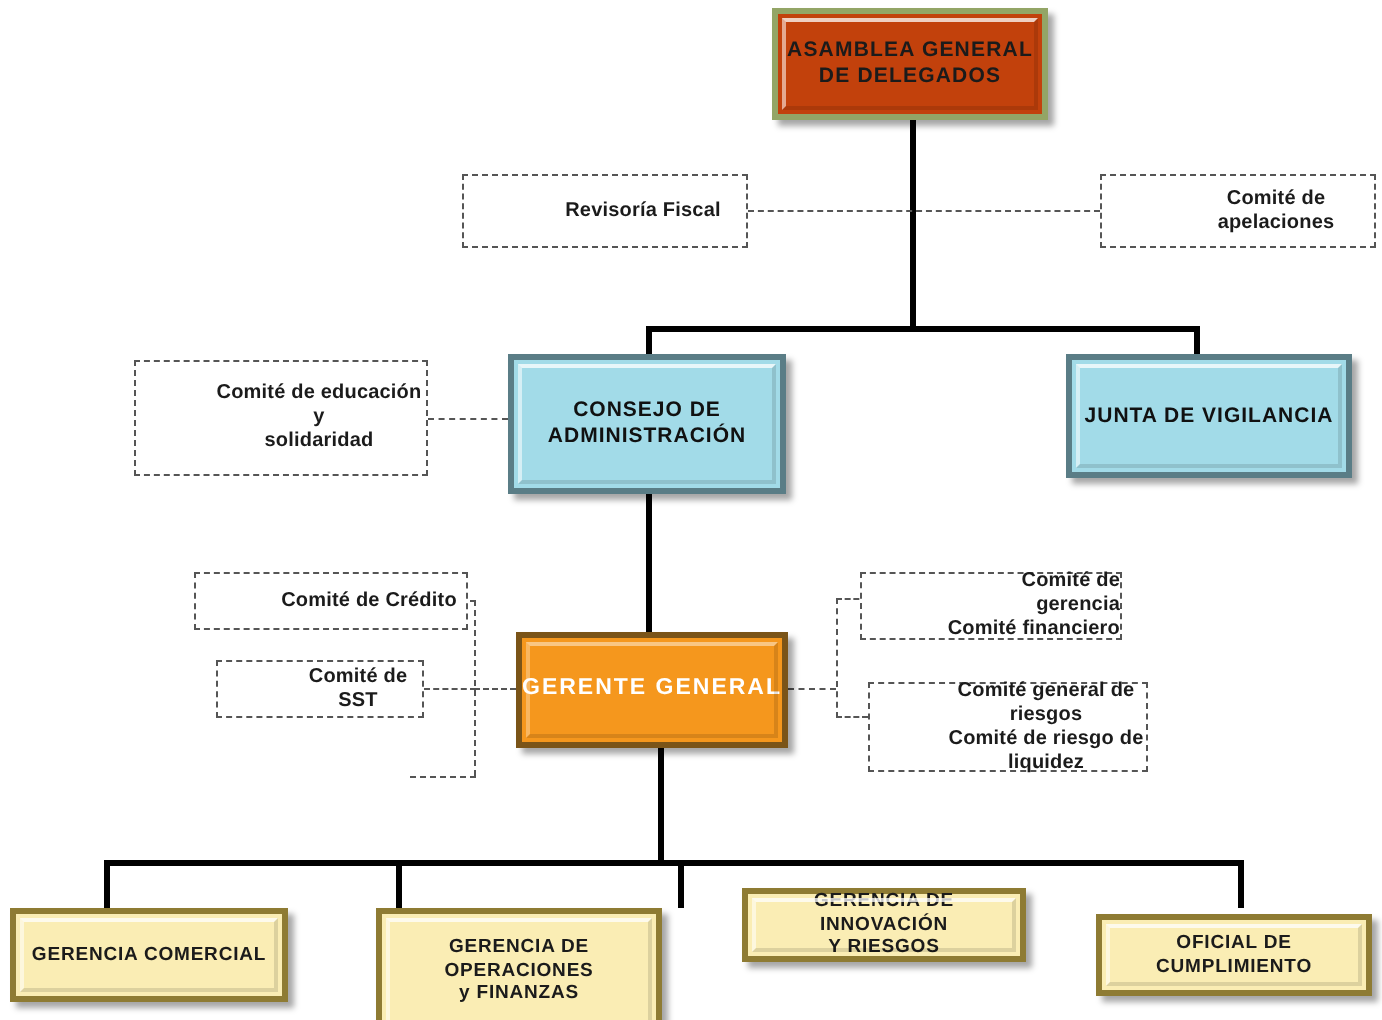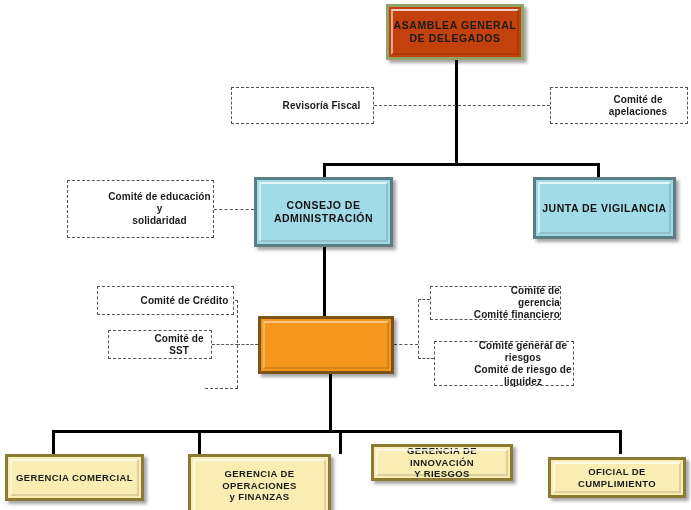--- a/index.html
+++ b/index.html
@@ -184,20 +184,21 @@
     <span class="label">JUNTA DE VIGILANCIA</span>
   </div>
 
   <div class="node dashed" style="left:67px; top:180px; width:147px; height:58px;">
     <span class="label">Comité de educación y
 solidaridad</span>
   </div>
 
   <div class="node solid orange" style="left:258px; top:316px; width:136px; height:58px;">
     <span class="inner"></span>
+    <span class="label">GERENTE GENERAL</span>
   </div>
 
   <div class="node dashed" style="left:64px; top:286px; width:137px; height:29px;margin-left:33px;">
     <span class="label">Comité de Crédito</span>
   </div>
 
   <div class="node dashed" style="left:108px; top:330px; width:104px; height:29px;">
     <span class="label">Comité de SST</span>
   </div>
 

